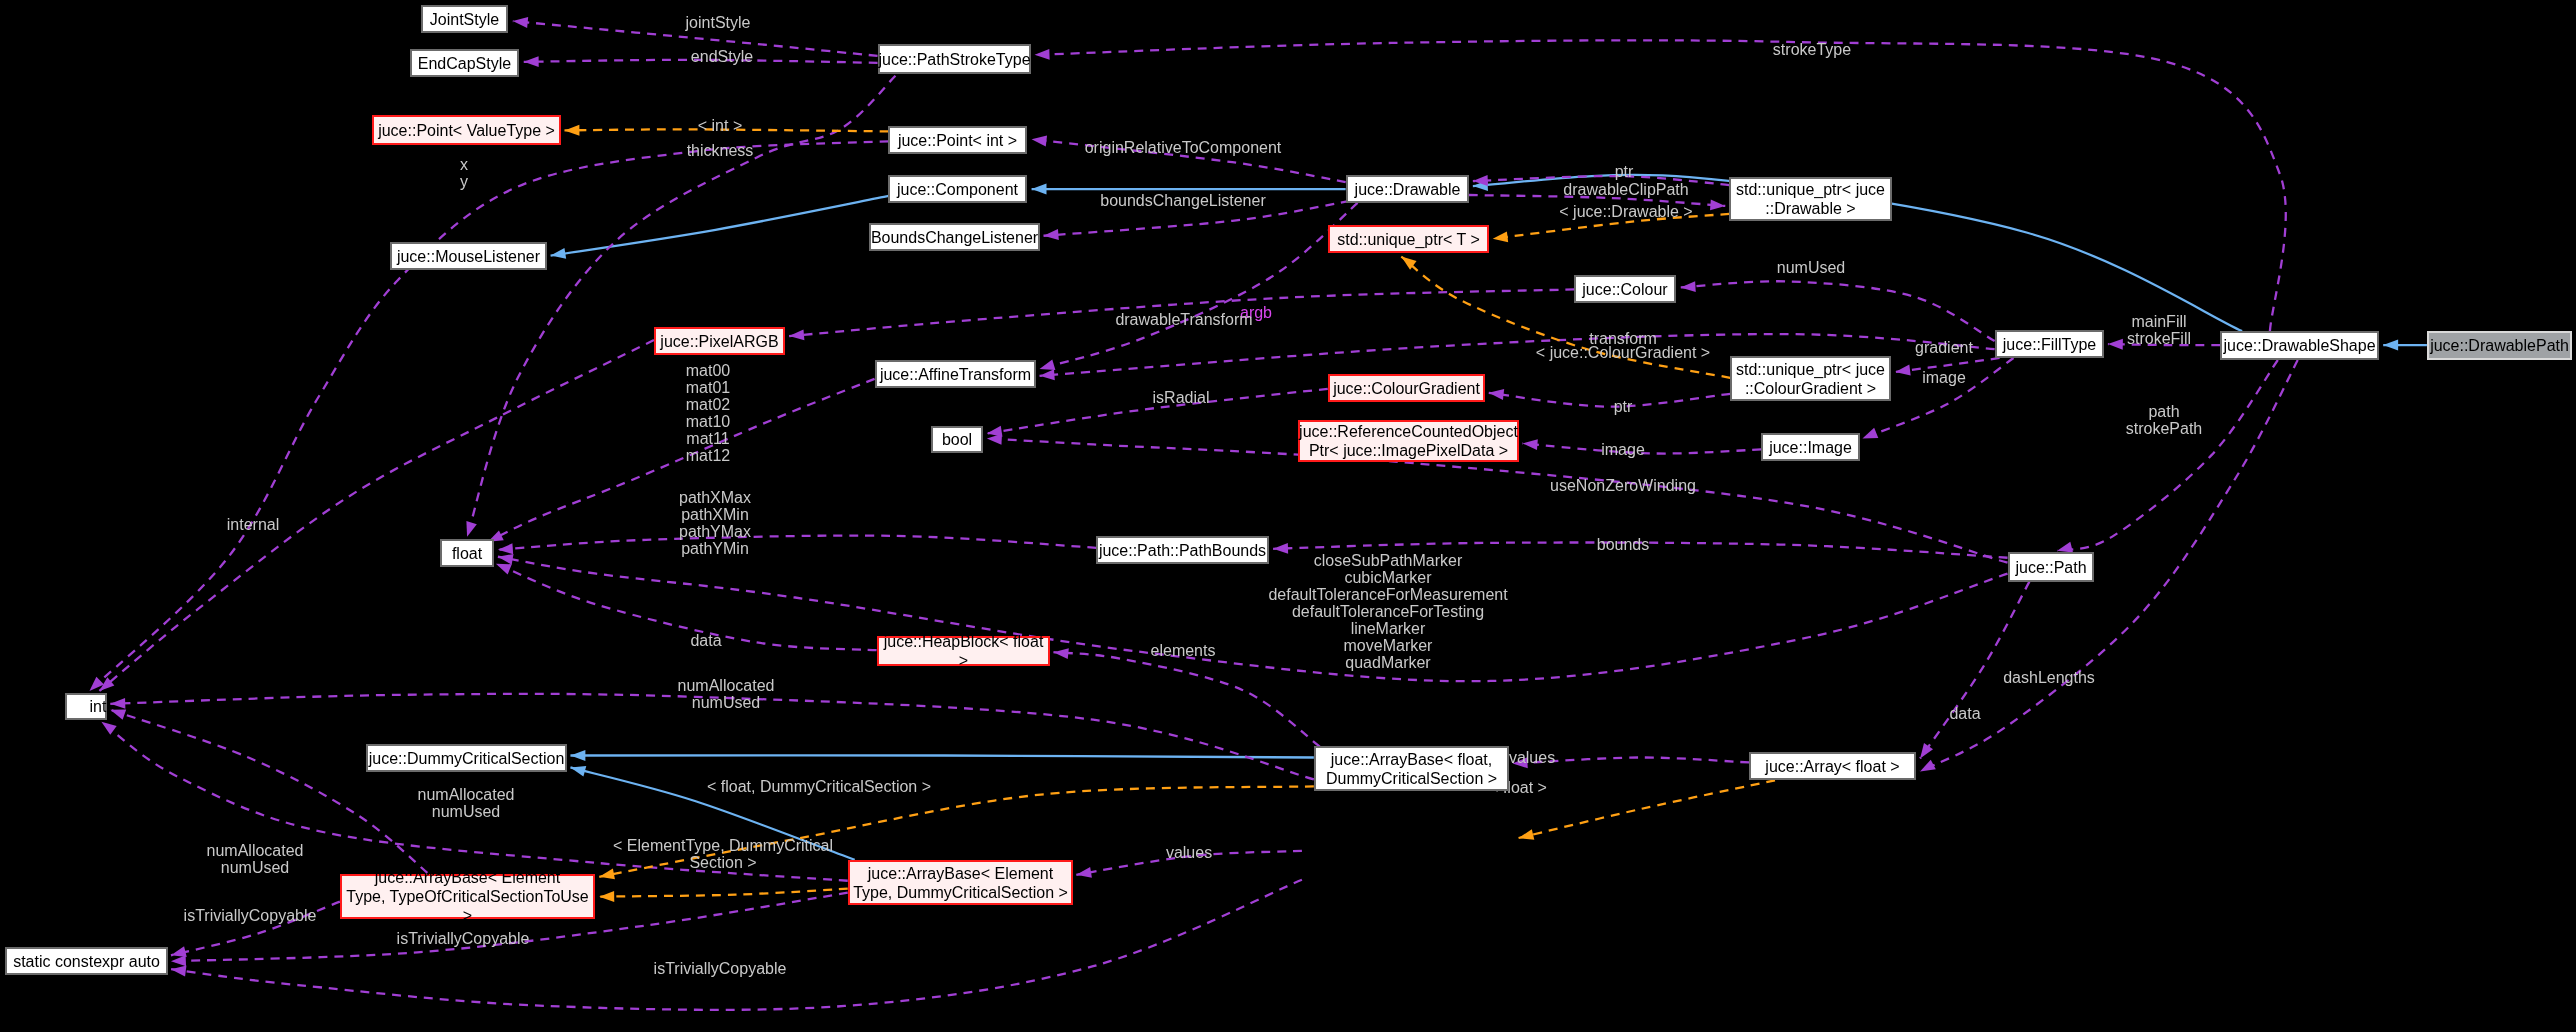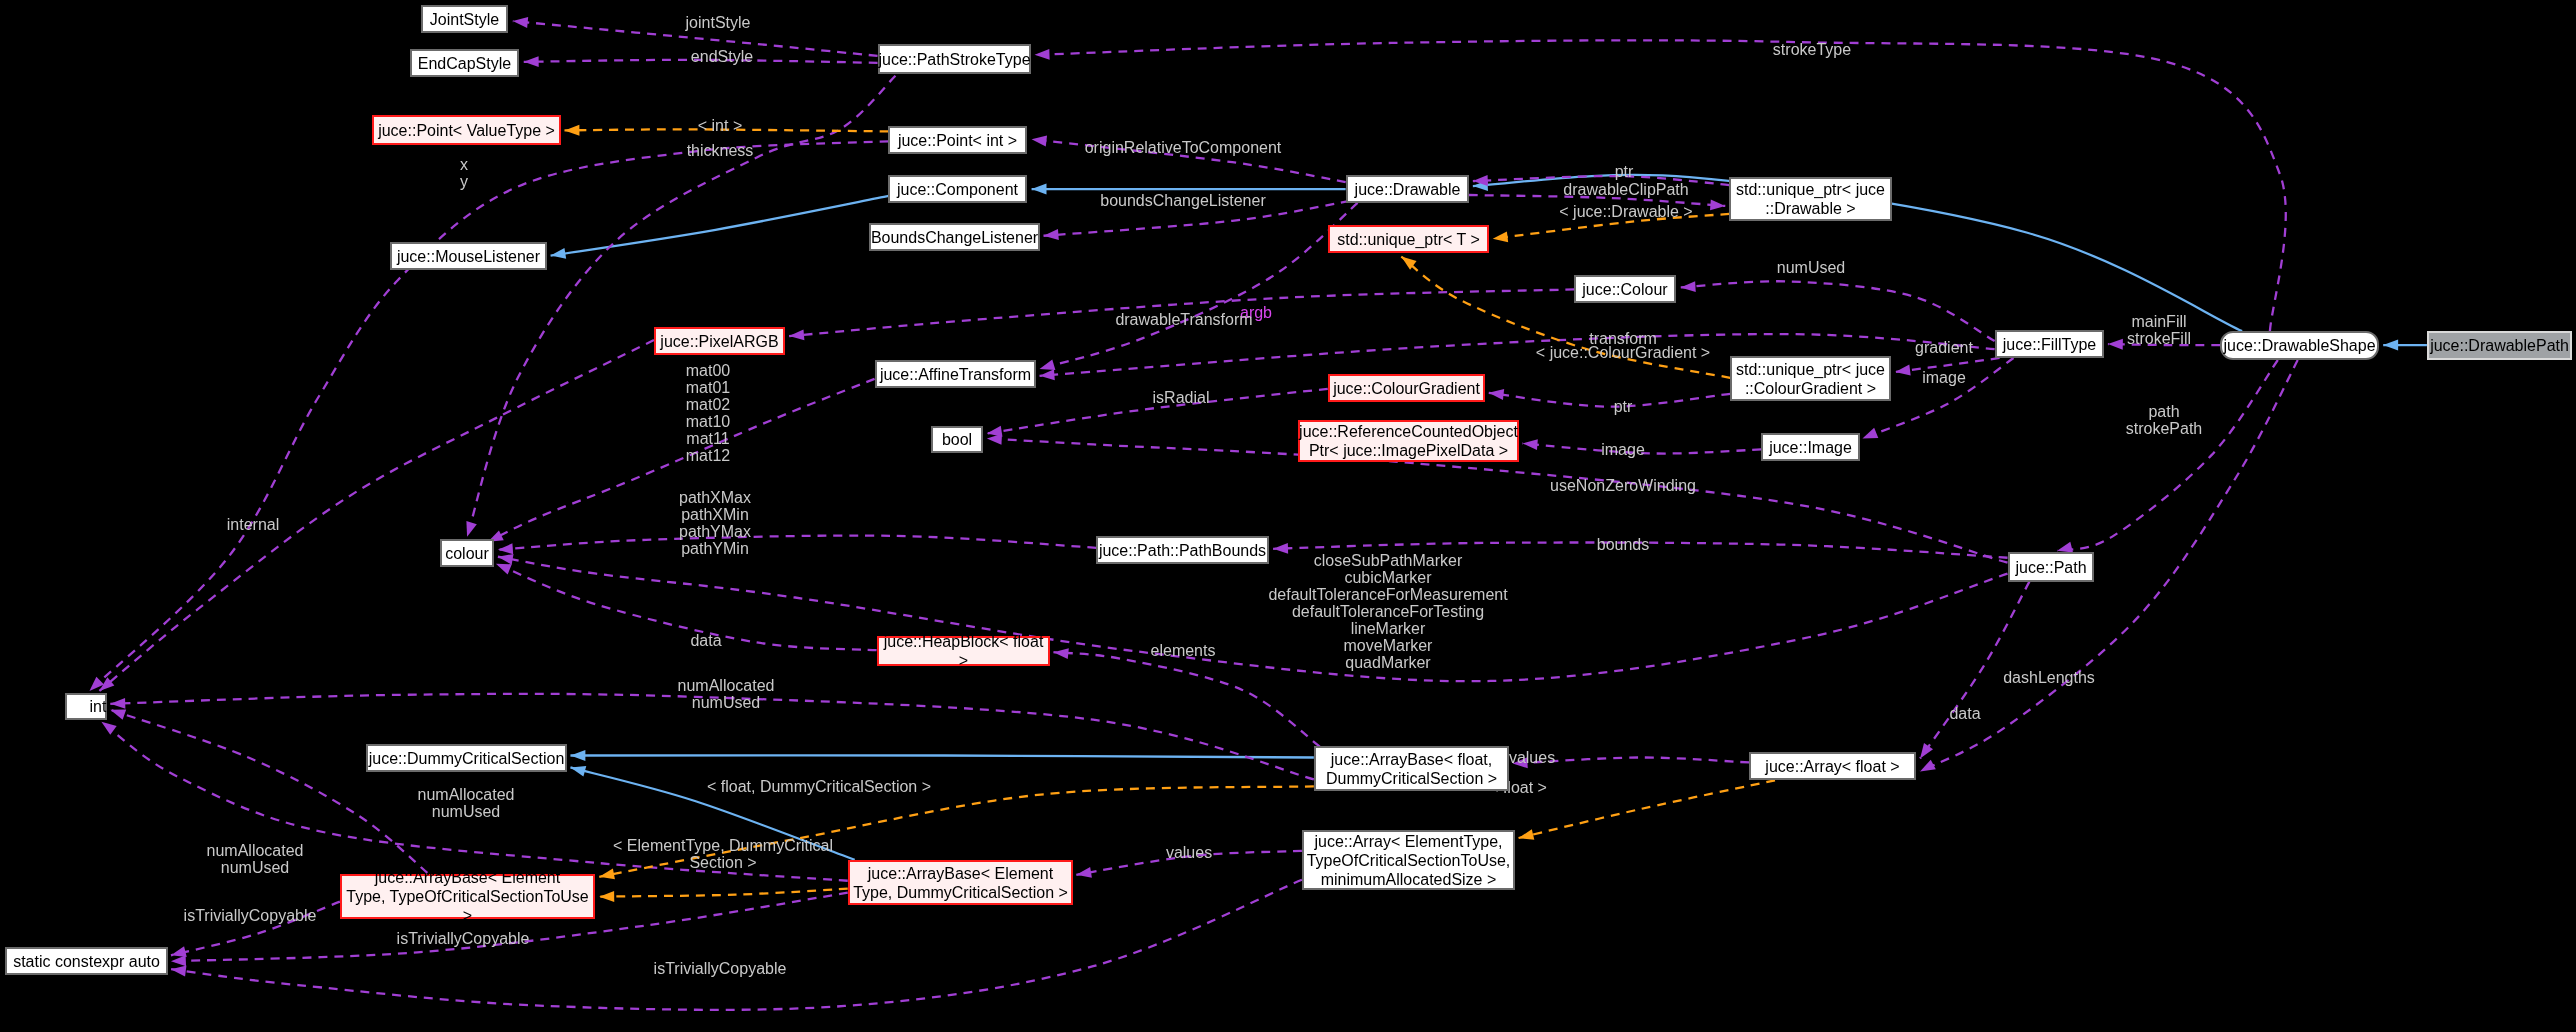--- a/index.html
+++ b/index.html
@@ -291,37 +291,34 @@
     <div class="node template" style="left: 1328px; top: 225px; width: 161px; height: 28px;"><span>std::unique_ptr&lt; T &gt;</span></div>
     <div class="node" style="left: 1729px; top: 177px; width: 163px; height: 44px;"><span>std::unique_ptr&lt; juce
 ::Drawable &gt;</span></div>
     <div class="node" style="left: 1574px; top: 275px; width: 102px; height: 28px;"><span>juce::Colour</span></div>
     <div class="node template" style="left: 654px; top: 327px; width: 131px; height: 28px;"><span>juce::PixelARGB</span></div>
     <div class="node" style="left: 875px; top: 360px; width: 161px; height: 28px;"><span>juce::AffineTransform</span></div>
     <div class="node template" style="left: 1328px; top: 374px; width: 157px; height: 28px;"><span>juce::ColourGradient</span></div>
     <div class="node" style="left: 1730px; top: 356px; width: 161px; height: 45px;"><span>std::unique_ptr&lt; juce
 ::ColourGradient &gt;</span></div>
     <div class="node" style="left: 1995px; top: 330px; width: 109px; height: 28px;"><span>juce::FillType</span></div>
-    <div class="node" style="left: 2220px; top: 331px; width: 159px; height: 29px; border-radius: 13px;"><span>juce::DrawableShape</span></div>
+    <div class="node" style="left: 2220px; top: 331px; width: 159px; height: 29px;"><span>juce::DrawableShape</span></div>
     <div class="node main" style="left: 2427px; top: 331px; width: 145px; height: 29px;"><span>juce::DrawablePath</span></div>
     <div class="node" style="left: 931px; top: 426px; width: 52px; height: 27px;"><span>bool</span></div>
     <div class="node template" style="left: 1298px; top: 420px; width: 221px; height: 42px;"><span>juce::ReferenceCountedObject
 Ptr&lt; juce::ImagePixelData &gt;</span></div>
     <div class="node" style="left: 1761px; top: 433px; width: 99px; height: 28px;"><span>juce::Image</span></div>
-    <div class="node" style="left: 440px; top: 539px; width: 54px; height: 28px;"><span>colour</span></div>
+    <div class="node" style="left: 440px; top: 539px; width: 54px; height: 28px;"><span>float</span></div>
     <div class="node" style="left: 1096px; top: 536px; width: 173px; height: 28px;"><span>juce::Path::PathBounds</span></div>
     <div class="node" style="left: 2008px; top: 552px; width: 86px; height: 30px;"><span>juce::Path</span></div>
     <div class="node" style="left: 65px; top: 693px; width: 42px; height: 27px; padding-left: 24px;"><span>int</span></div>
     <div class="node template" style="left: 877px; top: 636px; width: 173px; height: 30px;"><span>juce::HeapBlock&lt; float &gt;</span></div>
     <div class="node" style="left: 366px; top: 744px; width: 201px; height: 28px;"><span>juce::DummyCriticalSection</span></div>
     <div class="node" style="left: 1314px; top: 746px; width: 195px; height: 45px;"><span>juce::ArrayBase&lt; float,
 DummyCriticalSection &gt;</span></div>
     <div class="node" style="left: 1749px; top: 752px; width: 167px; height: 28px;"><span>juce::Array&lt; float &gt;</span></div>
     <div class="node template" style="left: 340px; top: 874px; width: 255px; height: 45px;"><span>juce::ArrayBase&lt; Element
 Type, TypeOfCriticalSectionToUse &gt;</span></div>
     <div class="node template" style="left: 848px; top: 860px; width: 225px; height: 45px;"><span>juce::ArrayBase&lt; Element
 Type, DummyCriticalSection &gt;</span></div>
-    <div class="node" style="left: 1302px; top: 830px; width: 213px; height: 60px;"><span>juce::Array&lt; ElementType,
-TypeOfCriticalSectionToUse,
-minimumAllocatedSize &gt;</span></div>
     <div class="node" style="left: 5px; top: 947px; width: 163px; height: 28px;"><span>static constexpr auto</span></div>
   </div>
 
 
 </body></html>

